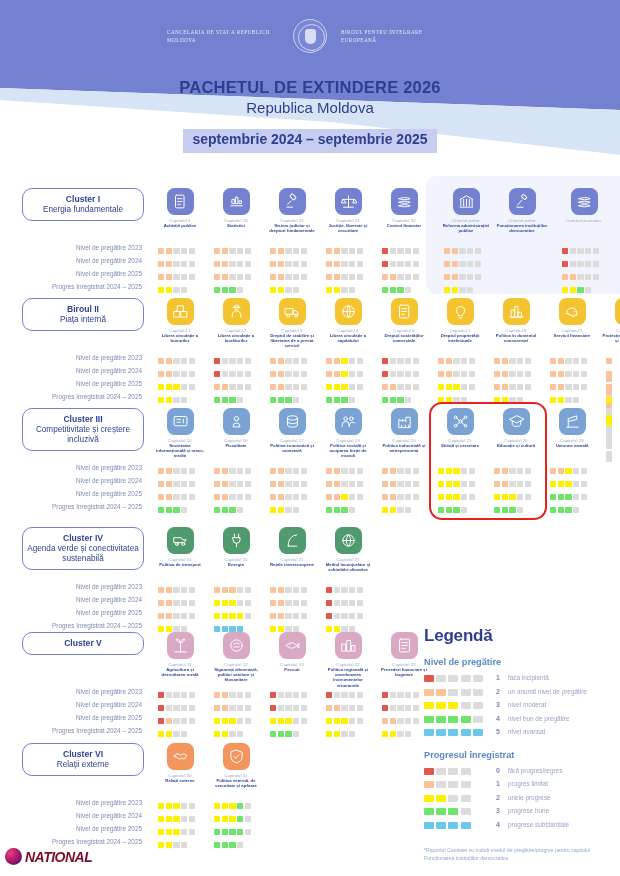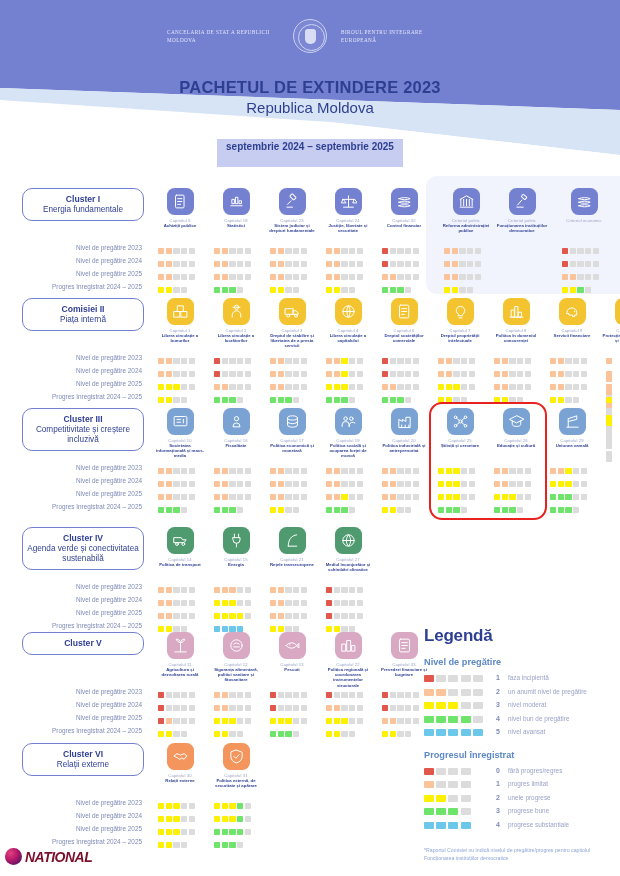--- a/index.html
+++ b/index.html
@@ -50,23 +50,23 @@
   }
 
   .title-block {
     position: absolute; left: 0; top: 78px; width: 620px; text-align: center;
     color: #2e3f92;
   }
   .t1 { font-size: 16.5px; font-weight: bold; letter-spacing: .2px; }
   .t2 { font-size: 15px; font-weight: normal; margin-top: 2px; }
   .t3 { font-size: 15px; font-weight: normal; margin-top: 1px; }
   .period {
-    display: inline-block; margin-top: 23px;
+    display: inline-block; margin-top: 13px;
     background: #c7cdf0; color: #2e3f92;
-    font-size: 10px; font-weight: bold; padding: 2px 9px 15px 9px;
+    font-size: 14px; font-weight: bold; padding: 2px 9px 6px 9px;
   }
 
   
   .cluster { position: absolute; left: 0; width: 620px; }
   .cluster-pill {
     position: absolute; left: 22px; top: 0;
     width: 122px; border: 1.1px solid #7480d0; border-radius: 10px;
     background: #fff; text-align: center; padding: 5px 3px 5px 3px;
     color: #2e3f92;
   }
@@ -167,21 +167,21 @@
       <polygon points="0,40 330,62 620,95 620,95 0,95" fill="#ffffff"></polygon>
     </svg>
   </div>
   <div class="header-logos">
     <div class="org-text left">Cancelaria de Stat a Republicii Moldova</div>
     <div class="crest"></div>
     <div class="org-text right">Biroul pentru Integrare Europeană</div>
   </div>
 
   <div class="title-block">
-    <div class="t1">PACHETUL DE EXTINDERE 2023</div>
+    <div class="t1">PACHETUL DE EXTINDERE 2026</div>
     <div class="t2">Republica Moldova</div>
     <div class="period">septembrie 2024  – septembrie 2025</div>
   </div>
 
   <div id="clusters-host">
       <div class="cluster" style="top:188px;height:105px">
         <div class="crit-panel" style="left:426px;top:-12px;width:208px;height:118px"></div>
         <div class="crit-title" style="left:434px;top:-8px;width:112px"></div>
         <div class="crit-title" style="left:546px;top:-8px;width:86px"></div>
         <div class="cluster-pill">
@@ -316,21 +316,21 @@
       </div>
         <div class="bars-wrap" style="left:562px;top:53px">
           <div class="bar-row"><span class="seg" style="background:#e2574c"></span><span class="seg" style="background:#dcdcdc"></span><span class="seg" style="background:#dcdcdc"></span><span class="seg" style="background:#dcdcdc"></span><span class="seg" style="background:#dcdcdc"></span></div>
           <div class="bar-row"><span class="seg" style="background:#e2574c"></span><span class="seg" style="background:#dcdcdc"></span><span class="seg" style="background:#dcdcdc"></span><span class="seg" style="background:#dcdcdc"></span><span class="seg" style="background:#dcdcdc"></span></div>
           <div class="bar-row"><span class="seg" style="background:#fbc39a"></span><span class="seg" style="background:#fbc39a"></span><span class="seg" style="background:#dcdcdc"></span><span class="seg" style="background:#dcdcdc"></span><span class="seg" style="background:#dcdcdc"></span></div>
           <div class="bar-row"><span class="seg" style="background:#fdf100"></span><span class="seg" style="background:#fdf100"></span><span class="seg" style="background:#6ee46b"></span><span class="seg" style="background:#dcdcdc"></span></div>
         </div>
       </div>
       <div class="cluster" style="top:298px;height:105px">
         <div class="cluster-pill">
-             <div class="cn">Comisiei II</div>
+             <div class="cn">Biroul II</div>
              <div class="cs">Piața internă</div>
            </div>
         <div class="row-labels" style="top:53px">
           <div class="row-label">Nivel de pregătire 2023</div>
           <div class="row-label">Nivel de pregătire 2024</div>
           <div class="row-label">Nivel de pregătire 2025</div>
           <div class="row-label">Progres înregistrat 2024 – 2025</div>
         </div>
         <div class="chap" style="left:152px;top:0">
         <div class="chap-icon" style="background:#f4c430">

